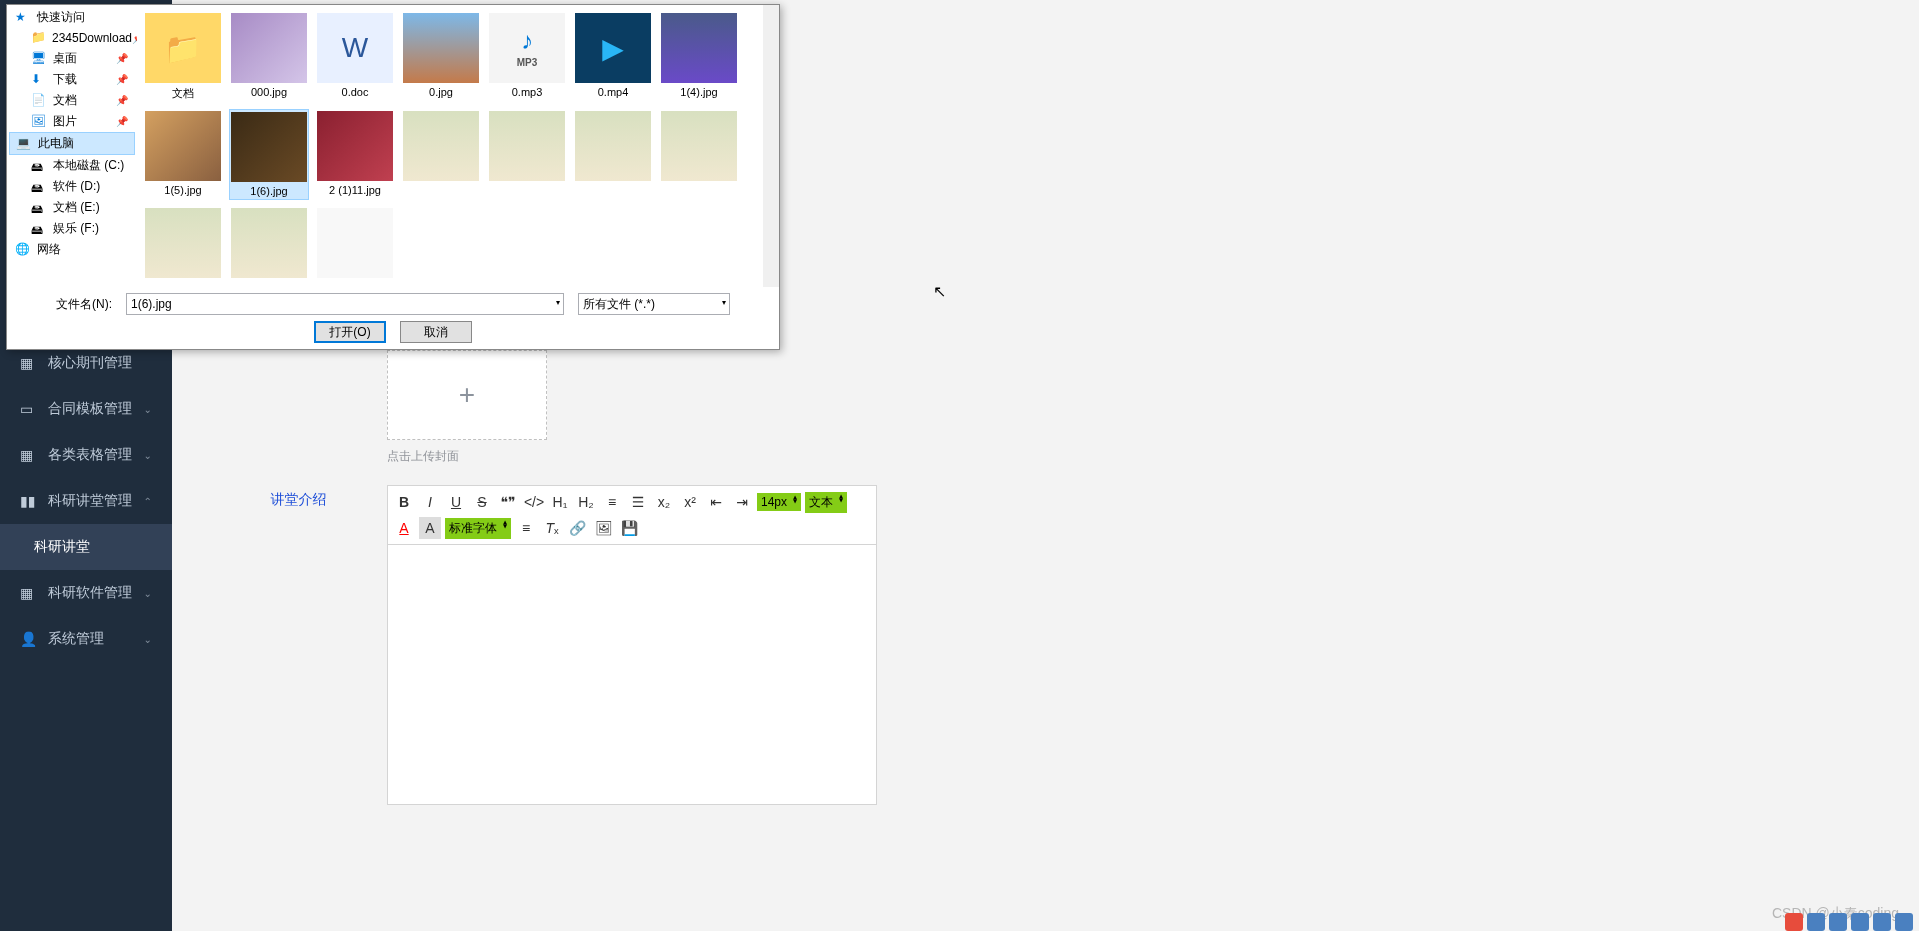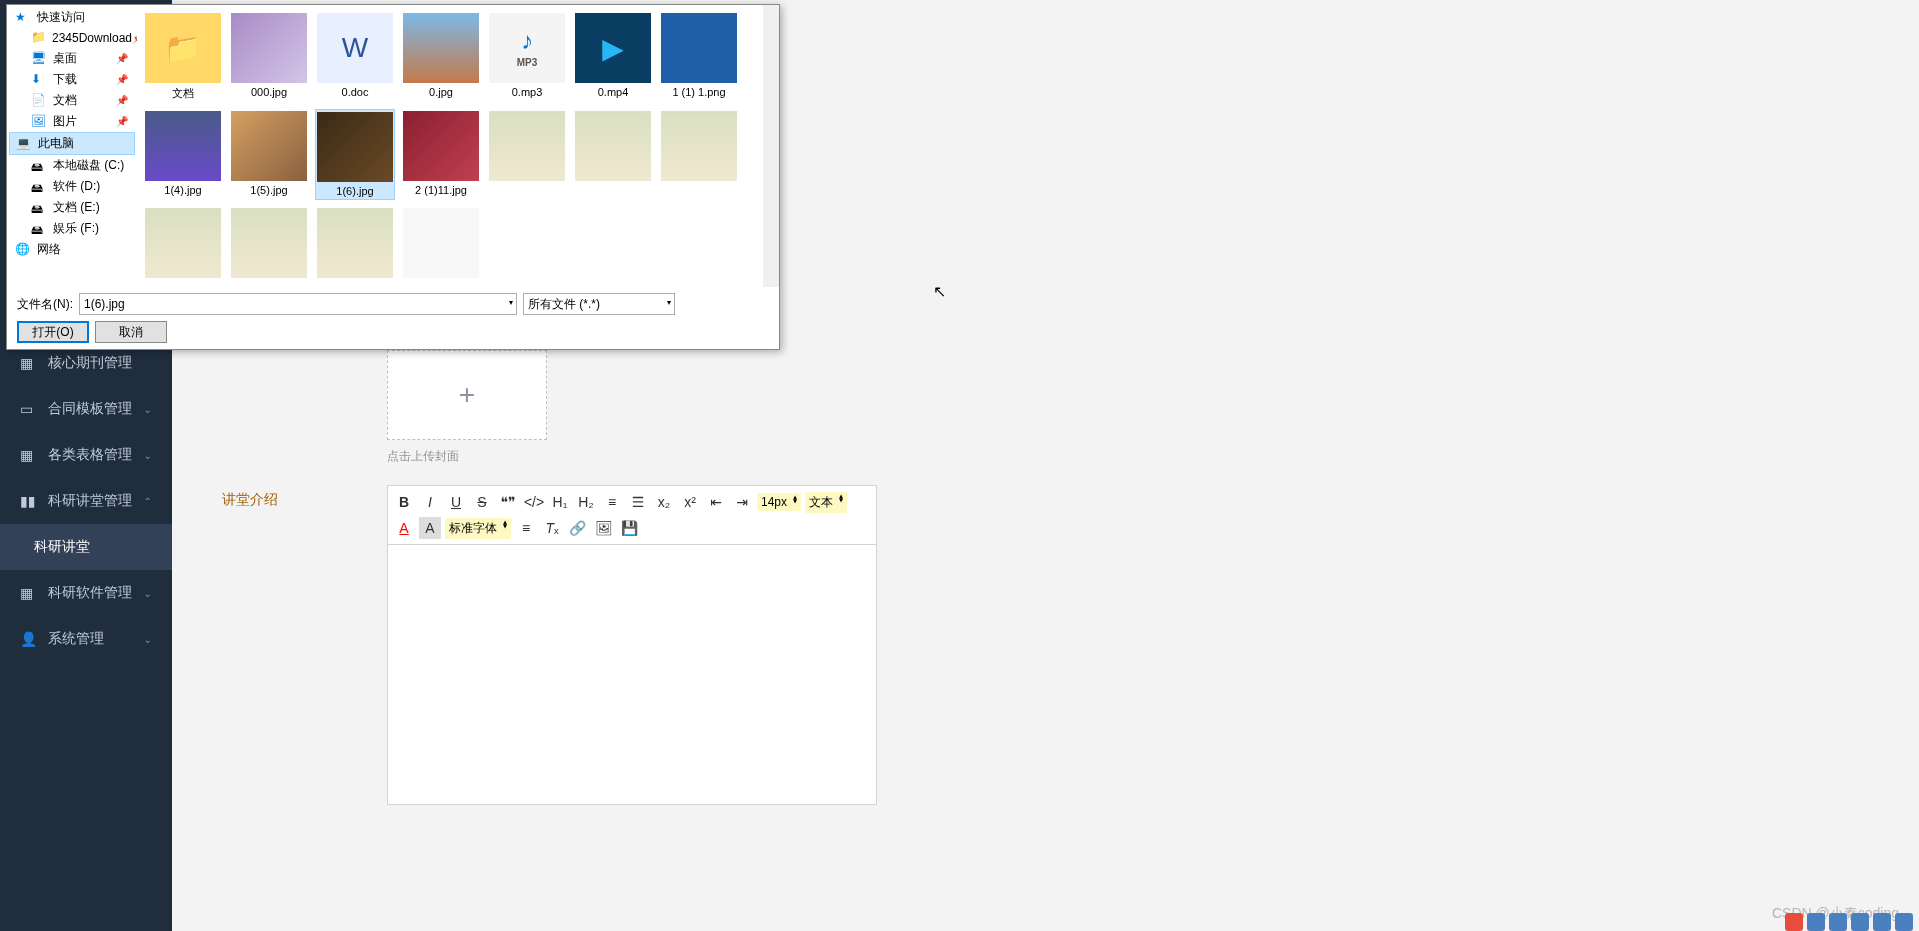--- a/index.html
+++ b/index.html
@@ -10,30 +10,30 @@
 .sidebar-item { display: flex; align-items: center; padding: 14px 20px; cursor: pointer; font-size: 14px; }
 .sidebar-item.active { background: #324157; color: #fff; }
 .sidebar-icon { width: 16px; height: 16px; margin-right: 12px; display: inline-block; }
 .sidebar-sub { padding-left: 34px; background: #172231; }
 .chevron { margin-left: auto; font-size: 10px; opacity: 0.6; }
 .sidebar-spacer { height: 340px; }
 
 
 .main { position: absolute; left: 172px; top: 0; right: 0; height: 931px; background: #f3f3f3; padding: 20px 50px; }
 .form-row { display: flex; margin-bottom: 20px; }
-.form-label { width: 165px; text-align: left; padding-right: 12px; color: #a16207; font-size: 14px; padding-top: 6px; }
+.form-label { width: 165px; text-align: center; padding-right: 12px; color: #1d4ed8; font-size: 14px; padding-top: 6px; }
 .upload-box { width: 160px; height: 90px; border: 1px dashed #c0c0c0; display: flex; align-items: center; justify-content: center; cursor: pointer; background: #fff; }
 .upload-plus { font-size: 28px; color: #8c939d; font-weight: 300; }
 .upload-hint { color: #909399; font-size: 12px; margin-top: 8px; }
 
 
 .editor-wrap { width: 490px; }
 .editor-toolbar { border: 1px solid #d4d4d4; background: #fff; padding: 5px; display: flex; flex-wrap: wrap; gap: 4px; align-items: center; }
 .tb-btn { width: 22px; height: 22px; display: inline-flex; align-items: center; justify-content: center; cursor: pointer; font-size: 14px; color: #333; }
-.tb-sel { border: none; background: #fef9c3; font-size: 12px; padding: 2px 14px 2px 4px; cursor: pointer; position: relative; }
+.tb-sel { border: none; background: #84cc16; font-size: 12px; padding: 2px 14px 2px 4px; cursor: pointer; position: relative; }
 .tb-sel::after { content: "◂▸"; font-size: 8px; transform: rotate(90deg); position: absolute; right: 2px; }
 .editor-body { width: 490px; height: 260px; border: 1px solid #d4d4d4; border-top: none; background: #fff; }
 
 
 .file-dialog { position: absolute; left: 6px; top: 4px; width: 774px; height: 346px; background: #fff; border: 1px solid #888; box-shadow: 2px 2px 8px rgba(0,0,0,0.3); display: flex; flex-direction: column; }
 .fd-body { display: flex; flex: 1; overflow: hidden; }
 .fd-nav { width: 130px; border-right: none; overflow-y: auto; padding: 2px; }
 .nav-item { display: flex; align-items: center; padding: 2px 6px; cursor: pointer; white-space: nowrap; }
 .nav-item.selected { background: #cce8ff; border: 1px solid #99d1ff; }
 .nav-item.sub { padding-left: 22px; }
@@ -45,21 +45,21 @@
 .file-item.selected { background: #cce8ff; border: 1px solid #99d1ff; }
 .thumb { width: 76px; height: 70px; display: flex; align-items: center; justify-content: center; background: #ddd; }
 .thumb.folder { background: #ffd868; }
 .thumb.doc { background: #e8f0ff; }
 .thumb.mp3 { background: #f4f4f4; }
 .thumb.mp4 { background: #0a3d62; }
 .file-name { font-size: 11px; text-align: center; margin-top: 3px; word-break: break-all; }
 
 .fd-scroll { position: absolute; right: 0; top: 0; width: 16px; height: 100%; background: #f0f0f0; }
 .fd-bottom { padding: 6px 10px; display: flex; flex-direction: column; gap: 6px; }
-.fd-row { display: flex; align-items: center; gap: 6px; justify-content: flex-start; }
+.fd-row { display: flex; align-items: center; gap: 14px; justify-content: center; }
 .fd-label { font-size: 12px; }
 .fd-input { flex: 0 0 438px; border: 1px solid #abadb3; padding: 2px 18px 2px 4px; font-size: 12px; height: 22px; background: #fff; position: relative; }
 .fd-select { flex: 0 0 152px; border: 1px solid #abadb3; padding: 2px 18px 2px 4px; font-size: 12px; height: 22px; background: #fff; }
 .fd-btn { width: 72px; height: 22px; border: 1px solid #888; background: #e1e1e1; font-size: 12px; cursor: pointer; }
 .fd-btn.primary { border: 2px solid #0078d7; }
 .drop-arr { position: absolute; right: 4px; top: 5px; font-size: 8px; pointer-events: none; }
 .combo { position: relative; display: inline-block; }
 
 
 .tp { width: 100%; height: 100%; }
@@ -267,26 +267,20 @@
           <div class="file-name">0.mp3</div>
         </div>
         <div class="file-item">
           <div class="thumb mp4">
             <span style="font-size:28px;color:#29b6f6">▶</span>
           </div>
           <div class="file-name">0.mp4</div>
         </div>
         <div class="file-item">
           <div class="thumb">
-            <div class="tp tp-blue"></div>
-          </div>
-          <div class="file-name">1 (1) 1.png</div>
-        </div>
-        <div class="file-item">
-          <div class="thumb">
             <div class="tp tp-phone"></div>
           </div>
           <div class="file-name">1(4).jpg</div>
         </div>
         <div class="file-item">
           <div class="thumb">
             <div class="tp tp-dog"></div>
           </div>
           <div class="file-name">1(5).jpg</div>
         </div>

